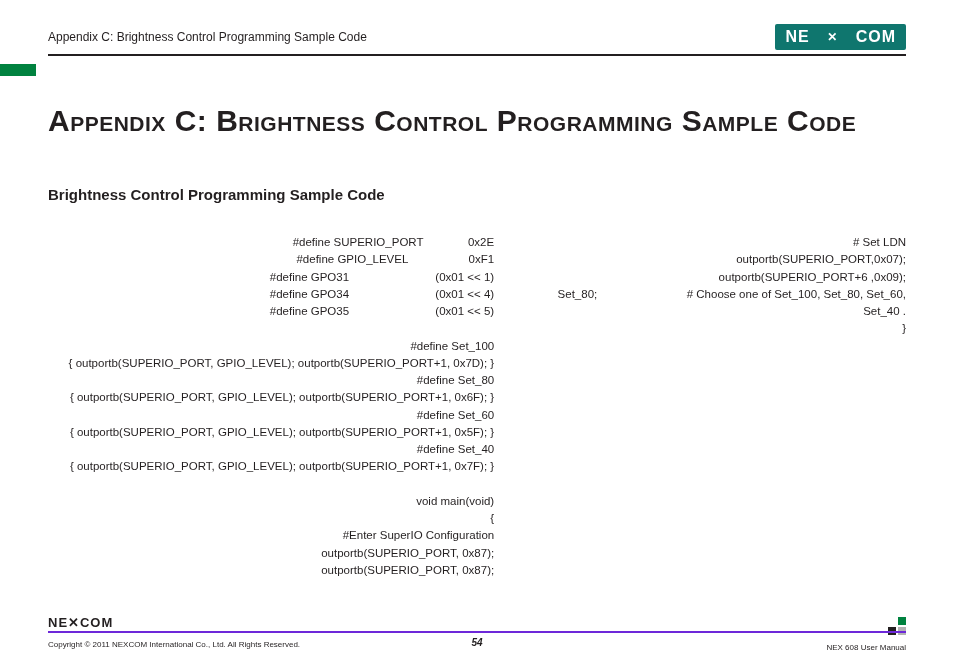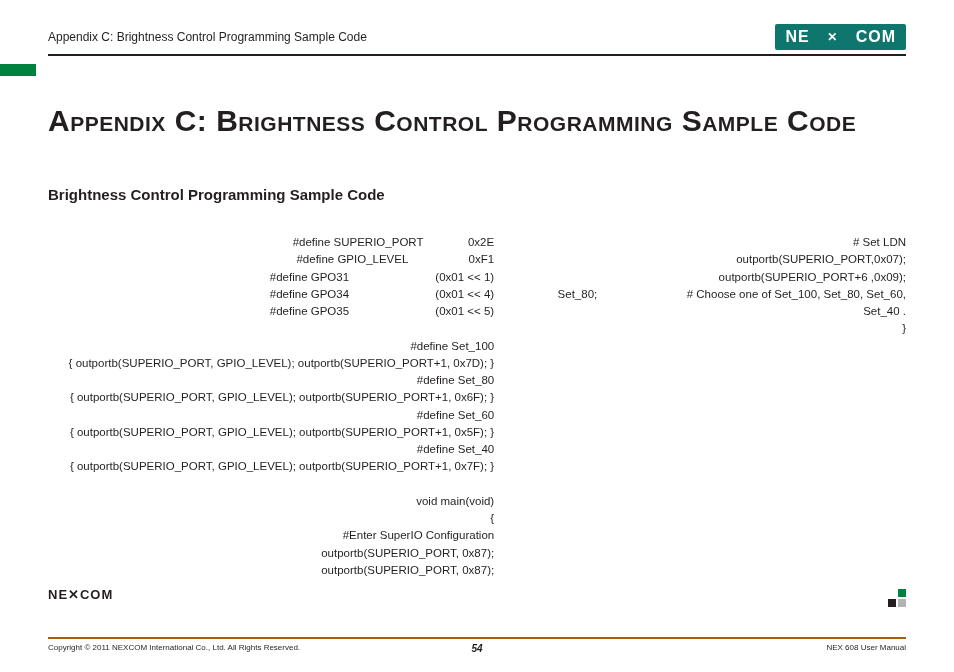--- a/index.html
+++ b/index.html
@@ -82,26 +82,25 @@
   }
   .col-left { flex: 1.2; }
   .col-right { flex: 1; }
   .footer {
     position: absolute;
     bottom: 20px;
     left: 48px;
     right: 48px;
   }
   .footer-bar {
-    border-top: 2px solid #a16207;
+    border-top: 2px solid #6d28d9;
     display: flex;
     justify-content: space-between;
     align-items: center;
     position: relative;
-    margin-top: 34px;
   }
   .footer-logo {
     position: absolute;
     top: -16px;
     left: 0;
     font-weight: bold;
     font-size: 13px;
     letter-spacing: 1px;
     color: #231f20;
   }
@@ -114,21 +113,21 @@
     font-size: 10px;
     font-weight: bold;
     position: absolute;
     left: 50%;
     transform: translateX(-50%);
     top: 4px;
     font-style: italic;
   }
   .footer-manual {
     font-size: 8px;
-    padding-top: 4px;
+    padding-top: 10px;
   }
   .footer-squares {
     position: absolute;
     right: 0;
     top: -14px;
     width: 18px;
     height: 18px;
   }
   .footer-squares .sq {
     position: absolute;

